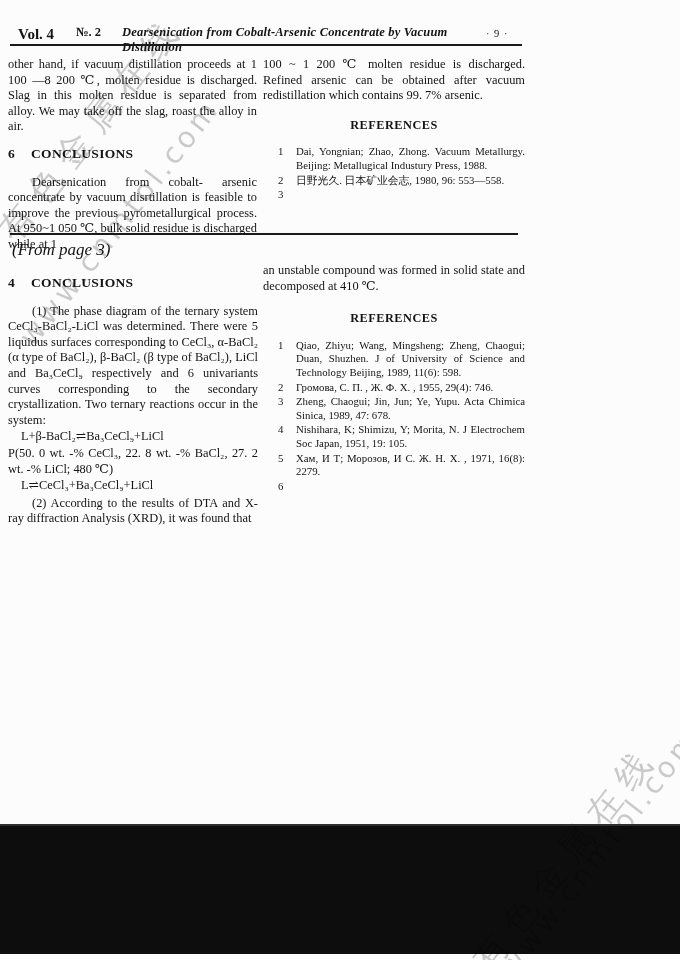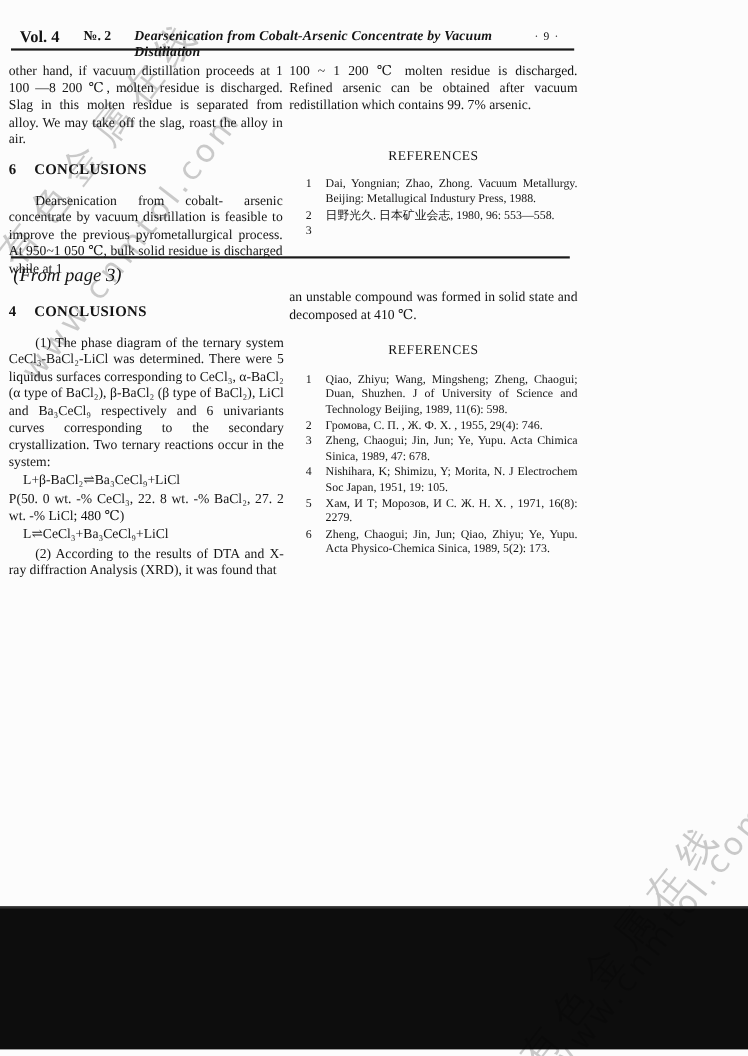--- a/index.html
+++ b/index.html
@@ -38,21 +38,21 @@
   
   .col{position:absolute;font-size:12.4px;line-height:15.6px;text-align:justify;}
   .col-1L{left:8px;top:57px;width:249px;}
   .col-1R{left:263px;top:57px;width:262px;}
   .col-2L{left:8px;top:263px;width:250px;}
   .col-2R{left:263px;top:263px;width:262px;}
   .para{margin:0;}
   .para.indent{text-indent:24px;}
   .sec-head{margin:11px 0 13px 0;font-size:13.5px;font-weight:bold;letter-spacing:0.3px;text-align:left;}
   .sec-head .num{margin-right:16px;}
-  .refs-title{margin:30px 0 12px 0;text-align:center;font-weight:normal;font-size:12.3px;letter-spacing:0.5px;}
+  .refs-title{margin:14px 0 12px 0;text-align:center;font-weight:bold;font-size:12.3px;letter-spacing:0.5px;}
   .ref-list{font-size:10.8px;line-height:13.6px;}
   .ref{position:relative;padding-left:33px;margin-bottom:1px;text-align:justify;}
   .ref-num{position:absolute;left:15px;top:0;}
   .eq{margin:1px 0 1px 0;padding-left:13px;text-align:left;}
   .eq-detail{margin:1px 0;text-align:justify;}
   
   .mid-rule{position:absolute;left:10px;top:233px;width:508px;height:2px;background:var(--rule);}
   .from-note{position:absolute;left:12px;top:240px;font-size:17px;font-style:italic;}
   
   .black-bar{
@@ -142,18 +142,17 @@
         <span>Nishihara, K; Shimizu, Y; Morita, N. J Electrochem Soc Japan, 1951, 19: 105.</span>
       </div>
 
       <div class="ref">
         <span class="ref-num">5</span>
         <span>Хам, И Т; Морозов, И С. Ж. Н. Х. , 1971, 16(8): 2279.</span>
       </div>
 
       <div class="ref">
         <span class="ref-num">6</span>
-        <span>Zheng, Chaogui; Jin, Jun; Qiao, Zhiyu; Ye, Yupu. Acta Physico-Chemica Sinica, 1989, 5(2): 173.</span>
       </div>
     </div>
 </div>
 
 <div class="black-bar"></div>
 
 </body></html>

